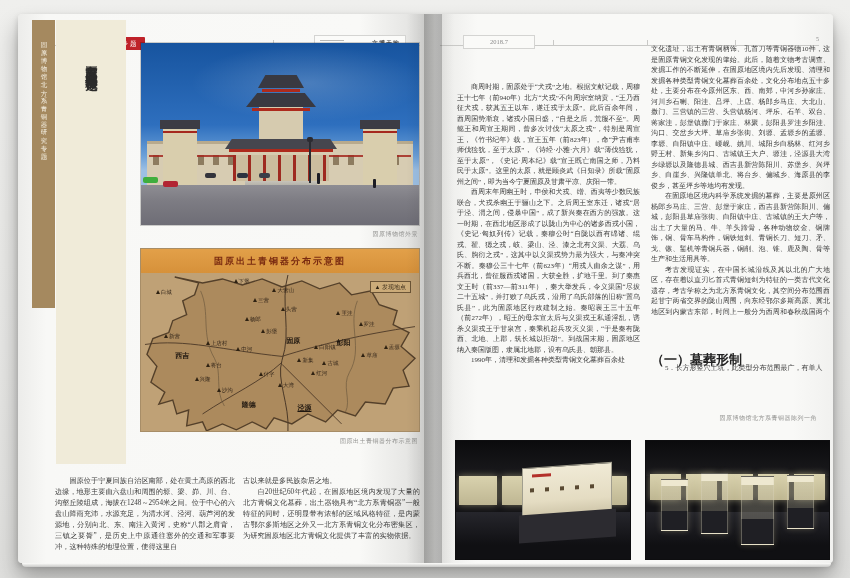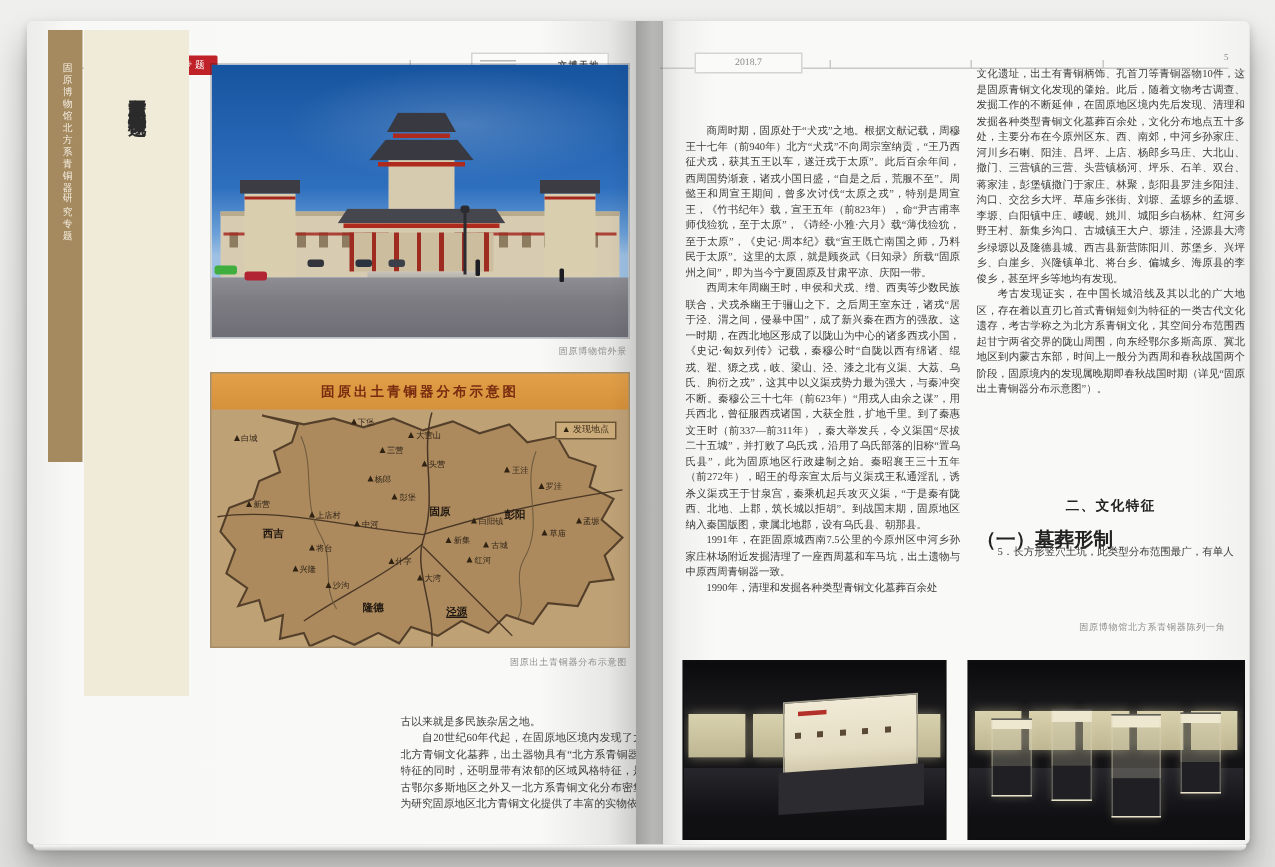--- a/index.html
+++ b/index.html
@@ -205,46 +205,48 @@
             <span class="maplabel town" style="left: 71%; top: 43%;"><em>彭阳</em></span>
             <span class="maplabel" style="left: 71%; top: 25%;"><i class="tri"></i><em>王洼</em></span>
             <span class="maplabel" style="left: 79%; top: 32%;"><i class="tri"></i><em>罗洼</em></span>
             <span class="maplabel" style="left: 80%; top: 52%;"><i class="tri"></i><em>草庙</em></span>
             <span class="maplabel" style="left: 88%; top: 47%;"><i class="tri"></i><em>孟塬</em></span>
           </div>
       </div>
     </div>
     <div class="caption" style="right:6px;top:423px;">固原出土青铜器分布示意图</div>
 
-    <div class="tcol" style="left:225px;top:462px;width:177px;height:88px;margin-left:24px;">
+    <div class="tcol" style="left:37px;top:462px;width:180px;height:88px;">
+        <p class="ind">固原位于宁夏回族自治区南部，处在黄土高原的西北边缘，地形主要由六盘山和周围的塬、梁、峁、川、台、沟壑丘陵组成，海拔在1248～2954米之间。位于中心的六盘山降雨充沛，水源充足，为清水河、泾河、葫芦河的发源地，分别向北、东、南注入黄河，史称“八郡之肩背，三镇之要膂”，是历史上中原通往塞外的交通和军事要冲，这种特殊的地理位置，使得这里自</p>
+      </div>
+    <div class="tcol" style="left:225px;top:462px;width:177px;height:88px;">
         <p>古以来就是多民族杂居之地。</p>
         <p class="ind">自20世纪60年代起，在固原地区境内发现了大量的北方青铜文化墓葬，出土器物具有“北方系青铜器”一般特征的同时，还明显带有浓郁的区域风格特征，是内蒙古鄂尔多斯地区之外又一北方系青铜文化分布密集区，为研究固原地区北方青铜文化提供了丰富的实物依据。</p>
       </div>
   </div>
 
   <div class="page" id="pageR">
     <div class="hdr-line" style="left:16px;right:14px;"></div>
     <div class="tick" style="left:129px;"></div>
     <div class="tick" style="left:223px;"></div>
     <div class="tick" style="left:311px;"></div>
     <div class="issuebox" style="left:39px;">2018.7</div>
     <div class="pgnum" style="right:14px;">5</div>
 
     <div class="rcol" style="left:33px;top:68px;width:183px;height:336px;">
         <p class="ind">商周时期，固原处于“犬戎”之地。根据文献记载，周穆王十七年（前940年）北方“犬戎”不向周宗室纳贡，“王乃西征犬戎，获其五王以车，遂迁戎于太原”。此后百余年间，西周国势渐衰，诸戎小国日盛，“自是之后，荒服不至”。周懿王和周宣王期间，曾多次讨伐“太原之戎”，特别是周宣王，《竹书纪年》载，宣王五年（前823年），命“尹吉甫率师伐猃狁，至于太原”，《诗经·小雅·六月》载“薄伐猃狁，至于太原”，《史记·周本纪》载“宣王既亡南国之师，乃料民于太原”。这里的太原，就是顾炎武《日知录》所载“固原州之间”，即为当今宁夏固原及甘肃平凉、庆阳一带。</p>
         <p class="ind">西周末年周幽王时，申侯和犬戎、缯、西夷等少数民族联合，犬戎杀幽王于骊山之下。之后周王室东迁，诸戎“居于泾、渭之间，侵暴中国”，成了新兴秦在西方的强敌。这一时期，在西北地区形成了以陇山为中心的诸多西戎小国，《史记·匈奴列传》记载，秦穆公时“自陇以西有绵诸、绲戎、翟、獂之戎，岐、梁山、泾、漆之北有义渠、大荔、乌氏、朐衍之戎”，这其中以义渠戎势力最为强大，与秦冲突不断。秦穆公三十七年（前623年）“用戎人由余之谋”，用兵西北，曾征服西戎诸国，大获全胜，扩地千里。到了秦惠文王时（前337—前311年），秦大举发兵，令义渠国“尽拔二十五城”，并打败了乌氏戎，沿用了乌氏部落的旧称“置乌氏县”，此为固原地区行政建制之始。秦昭襄王三十五年（前272年），昭王的母亲宣太后与义渠戎王私通淫乱，诱杀义渠戎王于甘泉宫，秦乘机起兵攻灭义渠，“于是秦有陇西、北地、上郡，筑长城以拒胡”。到战国末期，固原地区纳入秦国版图，隶属北地郡，设有乌氏县、朝那县。</p>
-        <p class="ind">1991年，在距固原城西南7.5公里的今原州区中河乡孙家庄林场附近发掘清理了一座西周墓和车马坑，出土遗物与中原西周青铜器一致。</p>
         <p class="ind">1990年，清理和发掘各种类型青铜文化墓葬百余处</p>
       </div>
 
     <div class="rcol" style="left:227px;top:30px;width:179px;height:272px;">
         <p>文化遗址，出土有青铜柄饰、孔首刀等青铜器物10件，这是固原青铜文化发现的肇始。此后，随着文物考古调查、发掘工作的不断延伸，在固原地区境内先后发现、清理和发掘各种类型青铜文化墓葬百余处，文化分布地点五十多处，主要分布在今原州区东、西、南郊，中河乡孙家庄、河川乡石喇、阳洼、吕坪、上店、杨郎乡马庄、大北山、撒门、三营镇的三营、头营镇杨河、坪乐、石羊、双台、蒋家洼，彭堡镇撒门于家庄、林聚，彭阳县罗洼乡阳洼、沟口、交岔乡大坪、草庙乡张街、刘塬、孟塬乡的孟塬、李塬、白阳镇中庄、崾岘、姚川、城阳乡白杨林、红河乡野王村、新集乡沟口、古城镇王大户、塬洼，泾源县大湾乡绿塬以及隆德县城、西吉县新营陈阳川、苏堡乡、兴坪乡、白崖乡、兴隆镇单北、将台乡、偏城乡、海原县的李俊乡，甚至坪乡等地均有发现。</p>
+        <p class="ind">在固原地区境内科学系统发掘的墓葬，主要是原州区杨郎乡马庄、三营、彭堡于家庄，西吉县新营陈阳川、偏城，彭阳县草庙张街、白阳镇中庄、古城镇的王大户等，出土了大量的马、牛、羊头蹄骨，各种动物纹金、铜牌饰，铜、骨车马构件，铜铁短剑、青铜长刀、短刀、矛、戈、镞、錾机等青铜兵器，铜削、泡、锥、鹿及陶、骨等生产和生活用具等。</p>
         <p class="ind">考古发现证实，在中国长城沿线及其以北的广大地区，存在着以直刃匕首式青铜短剑为特征的一类古代文化遗存，考古学称之为北方系青铜文化，其空间分布范围西起甘宁两省交界的陇山周围，向东经鄂尔多斯高原、冀北地区到内蒙古东部，时间上一般分为西周和春秋战国两个阶段，固原境内的发现属晚期即春秋战国时期（详见“固原出土青铜器分布示意图”）。</p>
       </div>
-    <div class="h2" style="left:227px;width:179px;top:317px;">二、文化特征</div>
     <div class="h3" style="left:227px;top:337px;">（一）墓葬形制</div>
     <div class="rcol" style="left:227px;top:349px;width:179px;height:44px;">
         <p class="ind">5．长方形竖穴土坑，此类型分布范围最广，有单人</p>
       </div>
 
     <div class="caption" style="right:16px;top:400px;">固原博物馆北方系青铜器陈列一角</div>
 
     <div class="exhibit" style="left:31px;top:426px;width:176px;height:120px;">
       <div class="exh-ceiling"></div>
       <div class="wallband">

